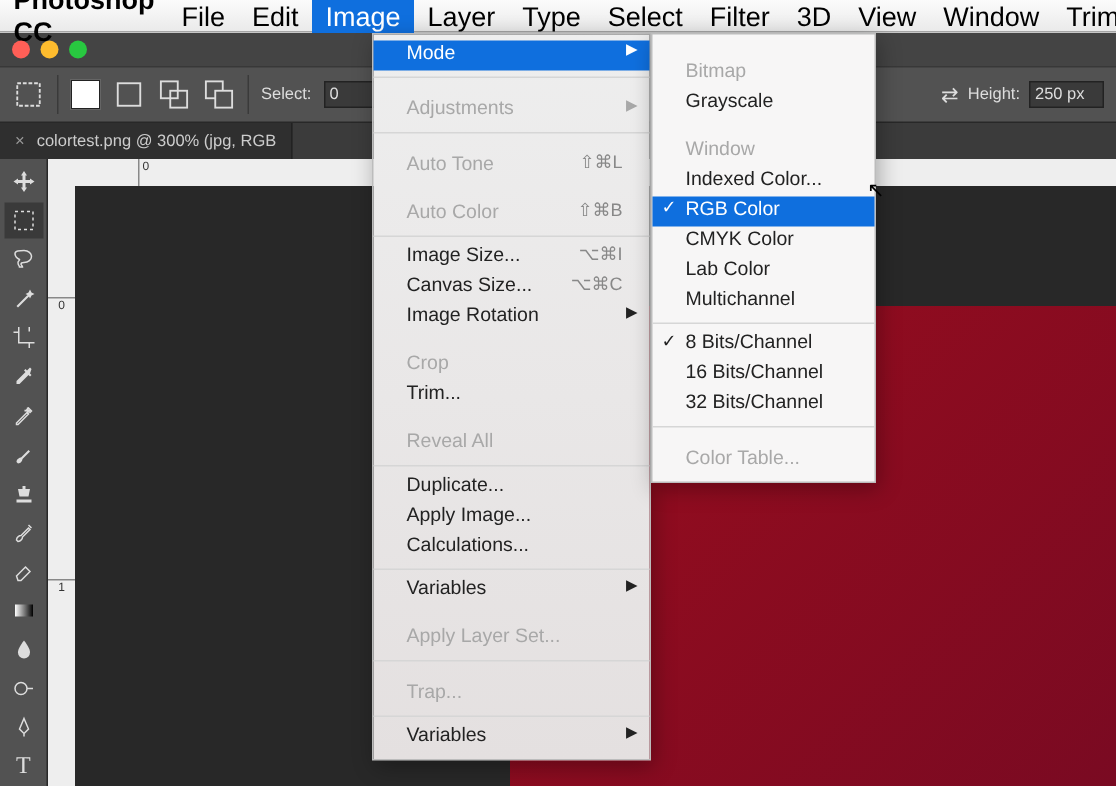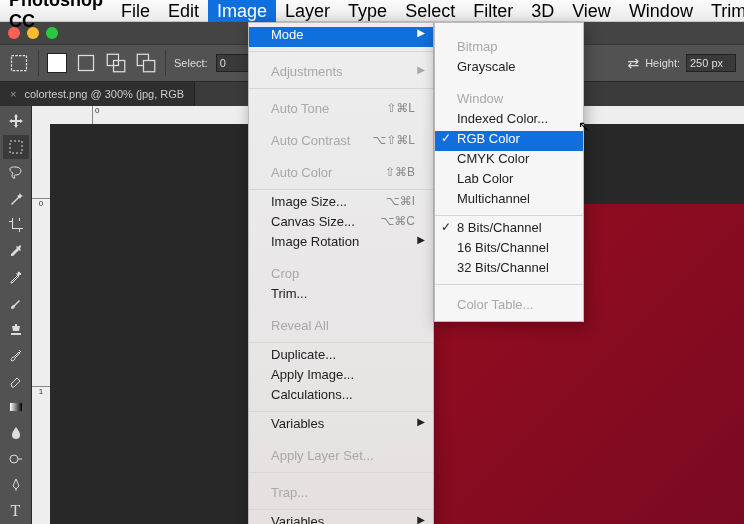--- a/index.html
+++ b/index.html
@@ -236,24 +236,20 @@
   <div class="row disabled">
       <span>Adjustments</span>
       <span class="sub-arrow">▶</span>
     </div>
   <hr>
   <div class="row disabled">
       <span>Auto Tone</span>
       <span class="shortcut">⇧⌘L</span>
     </div>
   <div class="row disabled">
-      <span>Auto Contrast</span>
-      <span class="shortcut">⌥⇧⌘L</span>
-    </div>
-  <div class="row disabled">
       <span>Auto Color</span>
       <span class="shortcut">⇧⌘B</span>
     </div>
   <hr>
   <div class="row">
       <span>Image Size...</span>
       <span class="shortcut">⌥⌘I</span>
     </div>
   <div class="row">
       <span>Canvas Size...</span>

